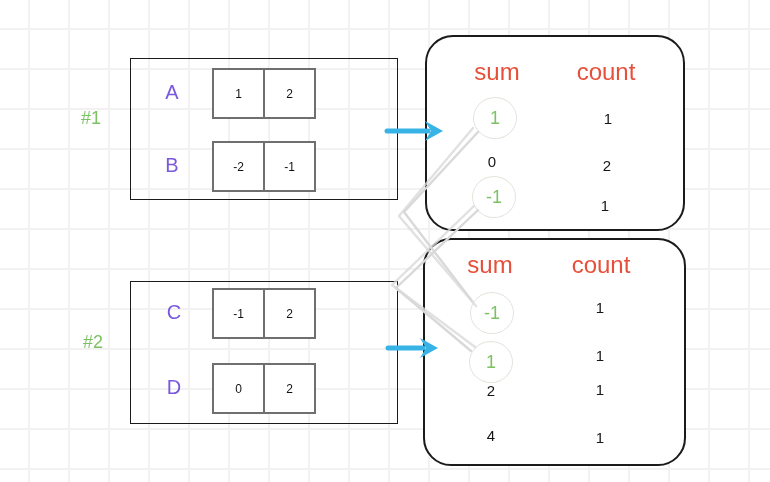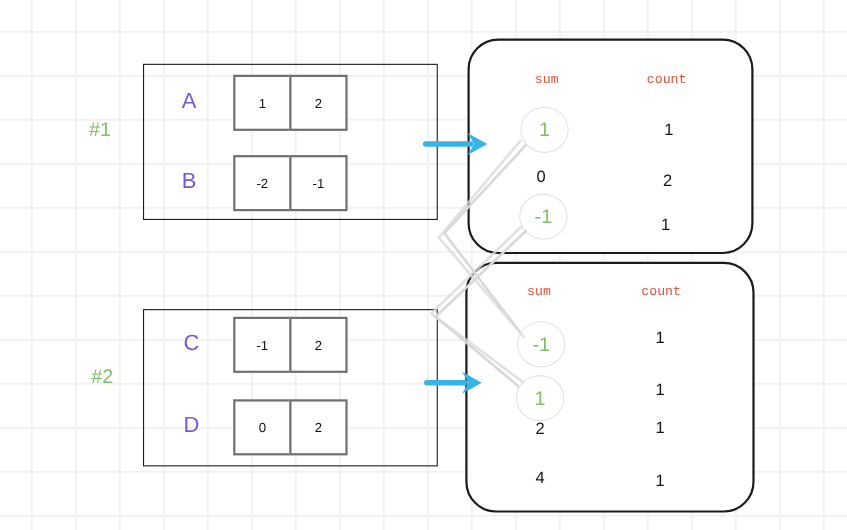--- a/index.html
+++ b/index.html
@@ -21,21 +21,21 @@
   .cell{
     width:49px;height:47px;border:2px solid var(--cell_border,#6f6f6f);
     display:flex;align-items:center;justify-content:center;
     font-size:12px;color:#111;background:#fff;
   }
   .cell + .cell{margin-left:-2px;}
   .rtable{
     position:absolute;border:2px solid var(--box_border,#1b1b1b);
     border-radius:28px;background:#fff;
   }
-  .hdr{font-size:12px;color:var(--orange,#e6503a);font-family:Liberation Mono, monospace;}
+  .hdr{font-size:24px;color:var(--orange,#e6503a);}
   .sum-black{font-size:15px;color:#151515;}
   .sum-green{font-size:18px;color:var(--green,#74bf5e);}
   .count{font-size:15px;color:#151515;}
   .circle{
     position:absolute;width:42px;height:40px;border-radius:50%;
     border:1.6px solid var(--circle_stroke,#e0e6dc);
     transform:translate(-50%,-50%);background:transparent;
   }
   svg.overlay{position:absolute;left:0;top:0;z-index:6;pointer-events:none;}
   .stack{z-index:3;}

